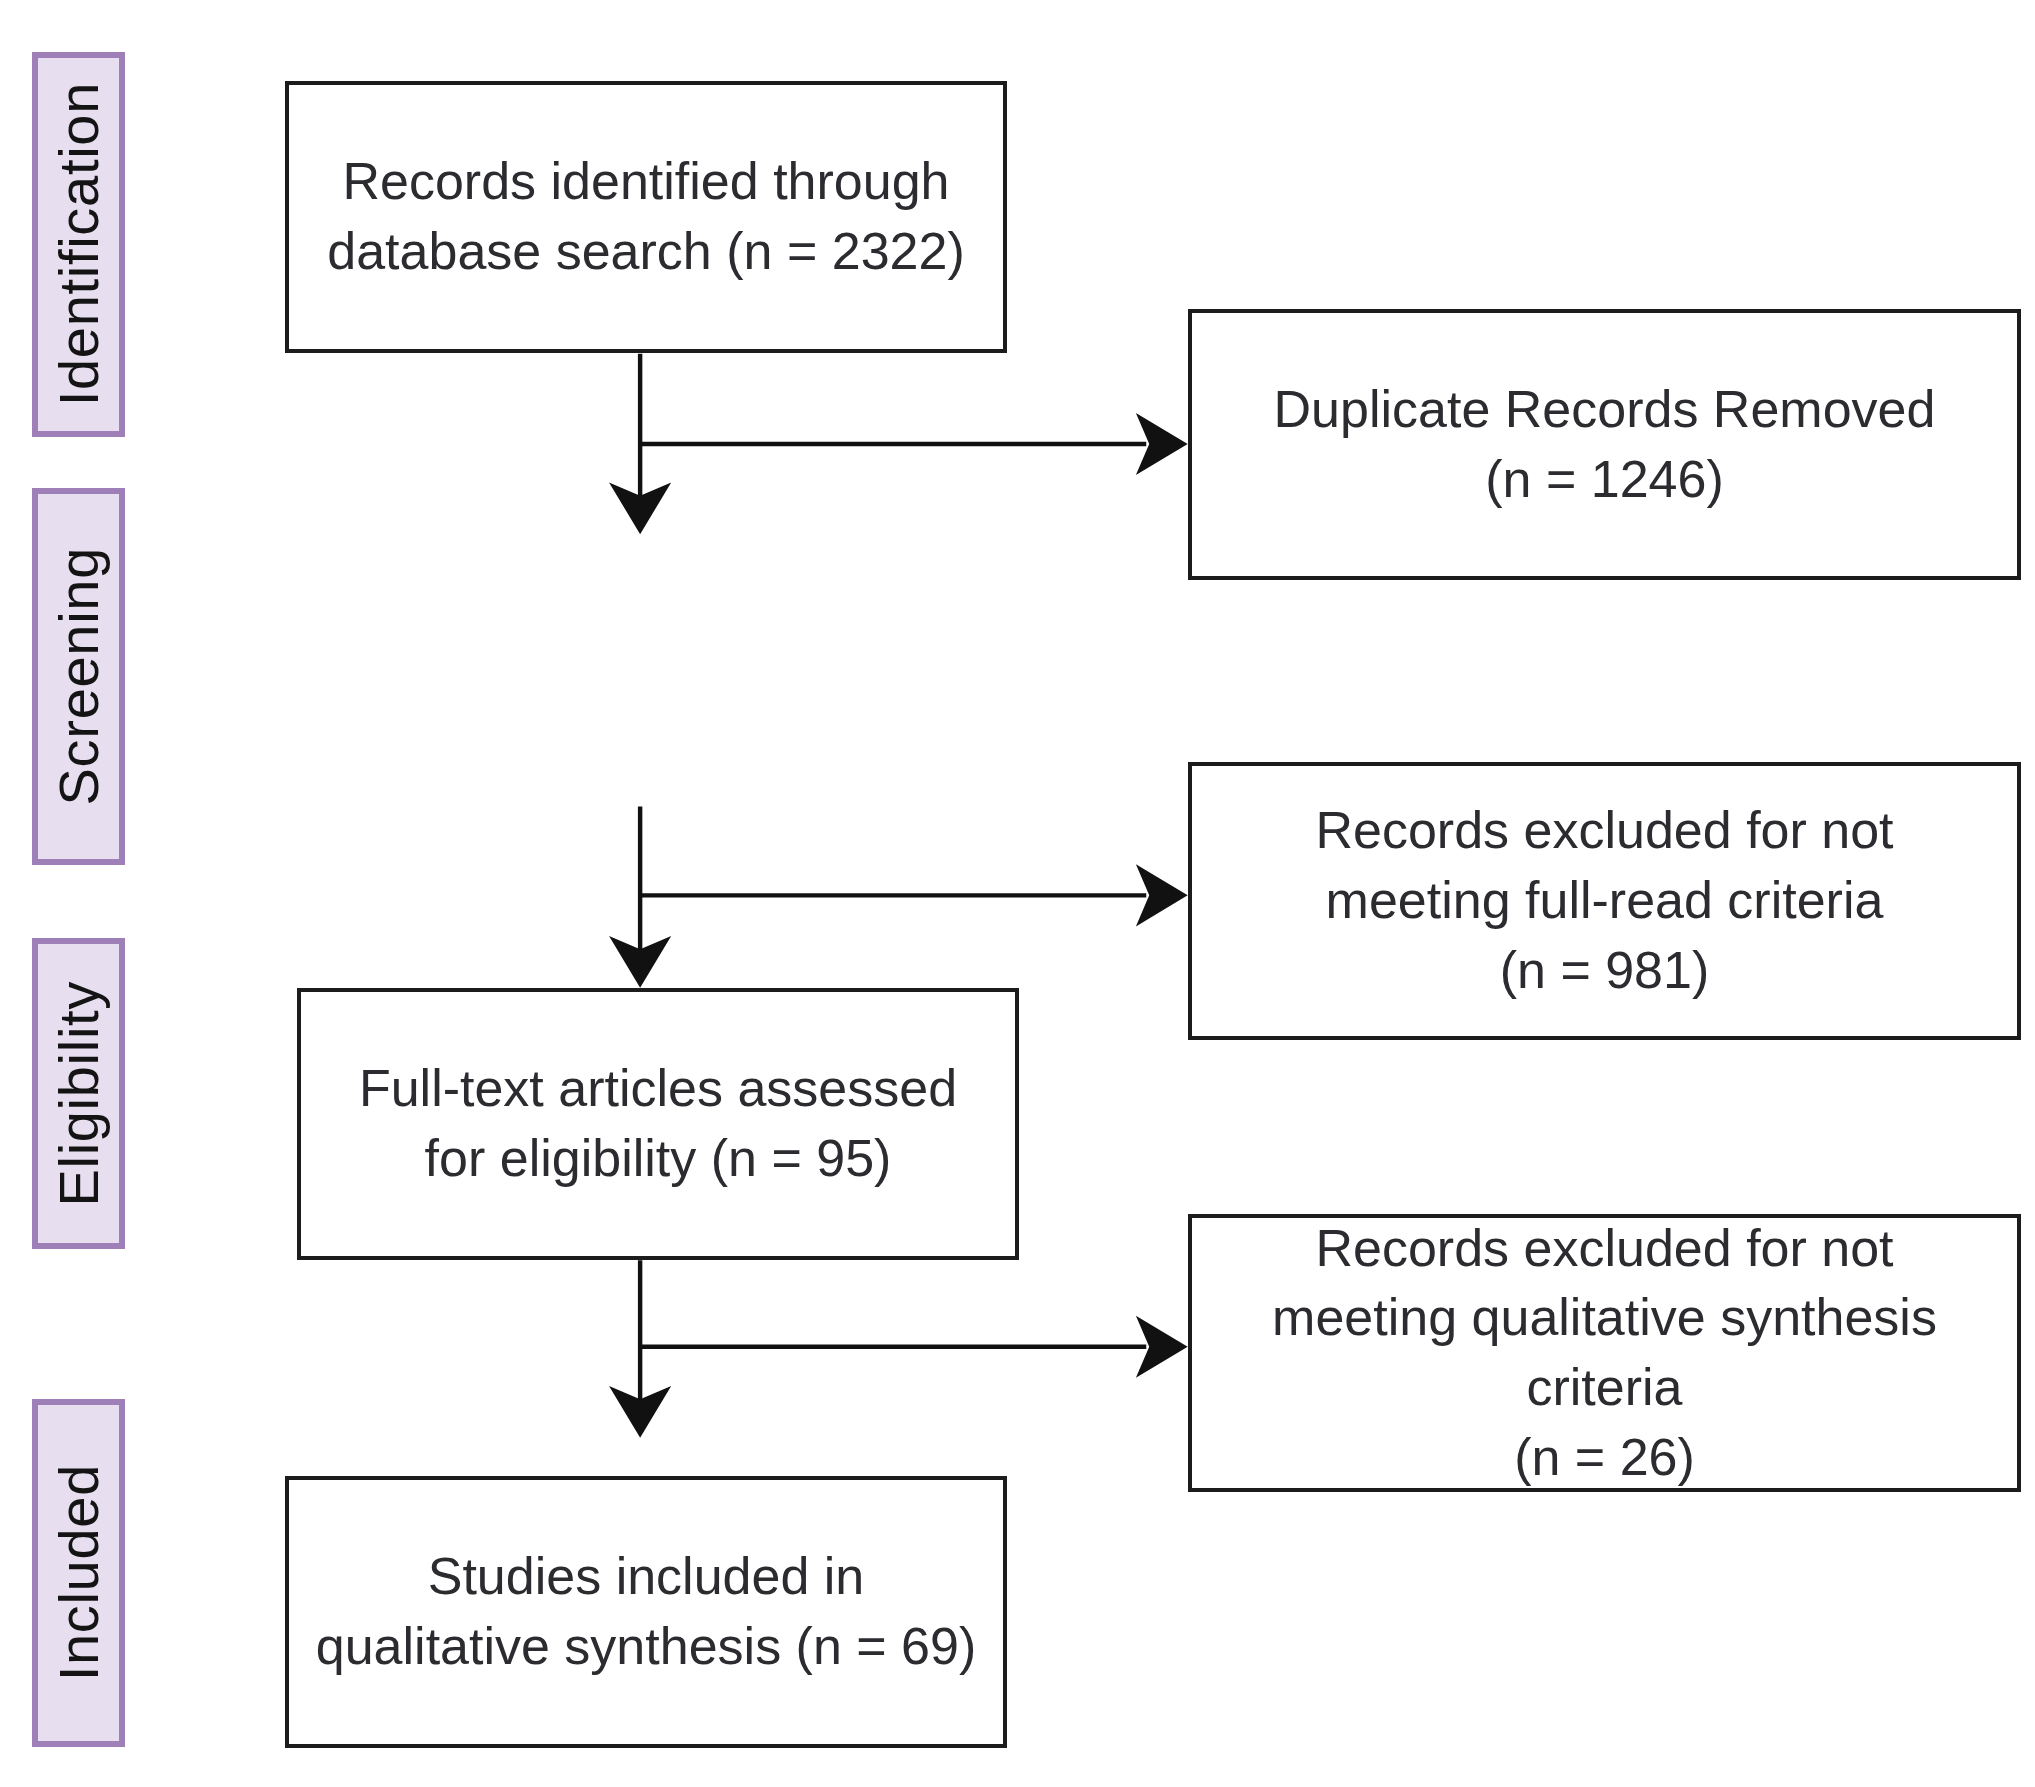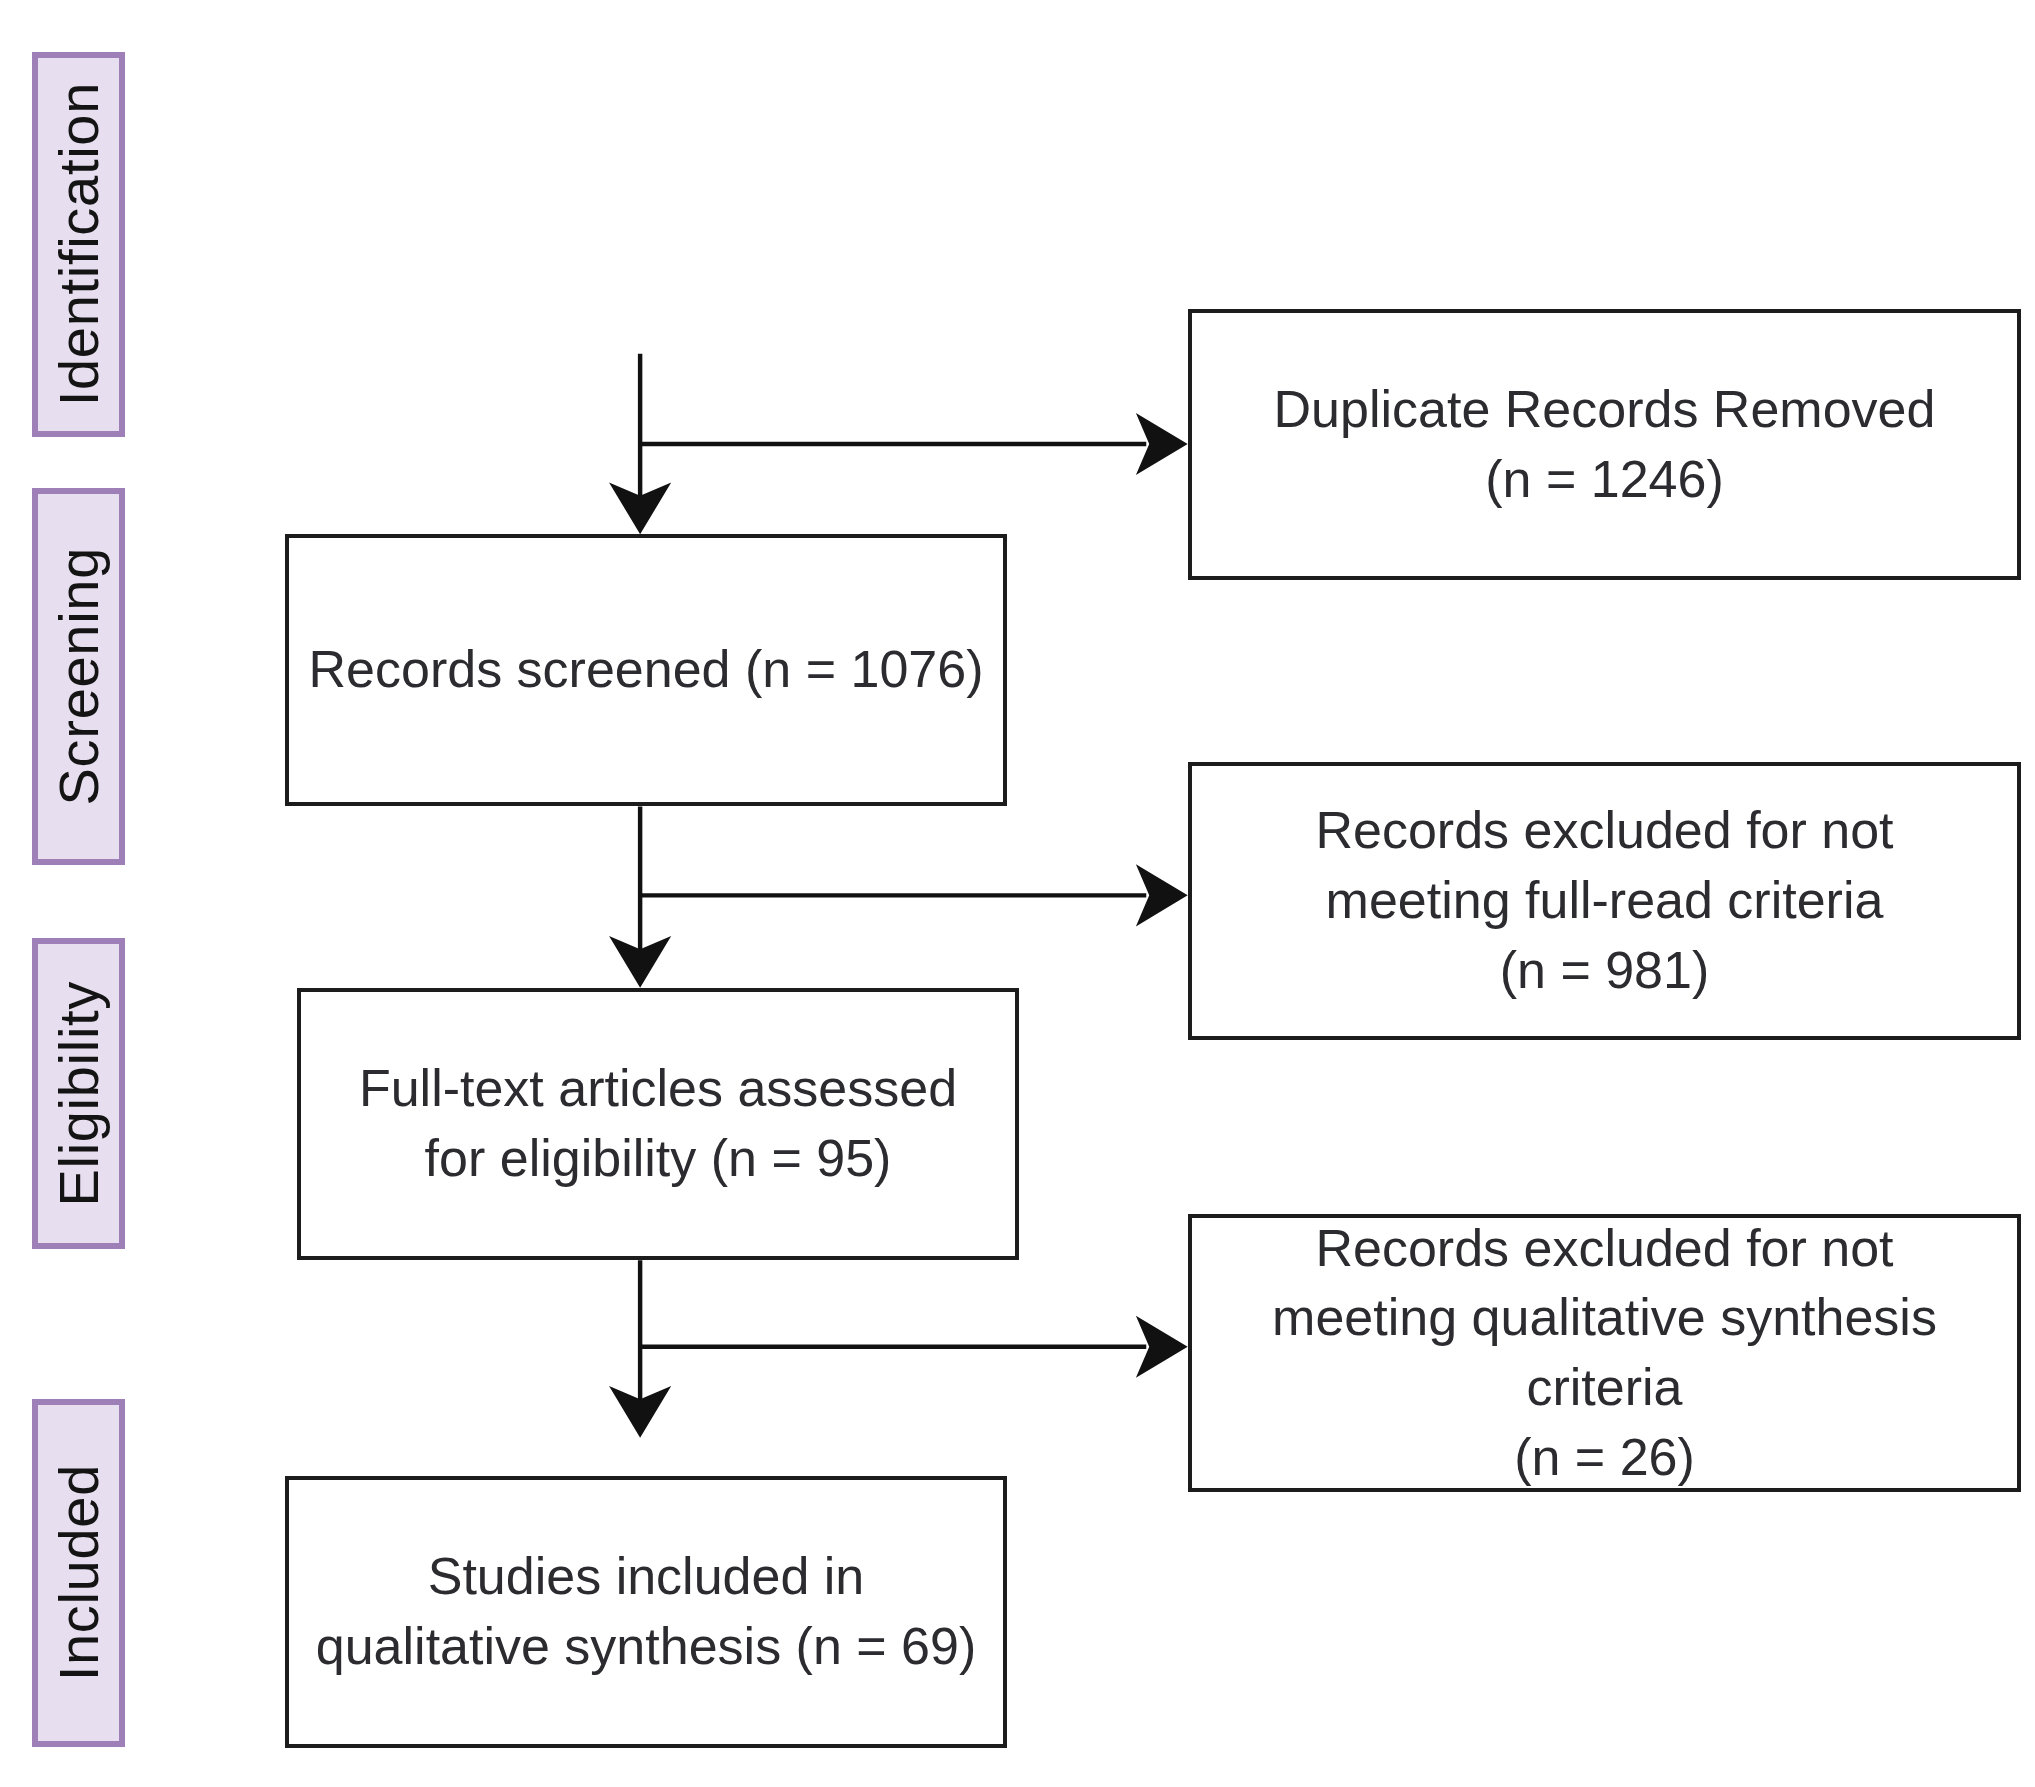--- a/index.html
+++ b/index.html
@@ -104,22 +104,23 @@
   <div class="stage s2">
     <span>Screening</span>
   </div>
   <div class="stage s3">
     <span>Eligibility</span>
   </div>
   <div class="stage s4">
     <span>Included</span>
   </div>
 
-  <div class="flowbox b2">
-    <span>Records screened (n = 1076)</span>
+  <div class="flowbox b1">
+    <span>Records identified through
+database search (n = 2322)</span>
   </div>
   <div class="flowbox b3">
     <span>Full-text articles assessed
 for eligibility (n = 95)</span>
   </div>
   <div class="flowbox b4">
     <span>Studies included in
 qualitative synthesis (n = 69)</span>
   </div>
 

